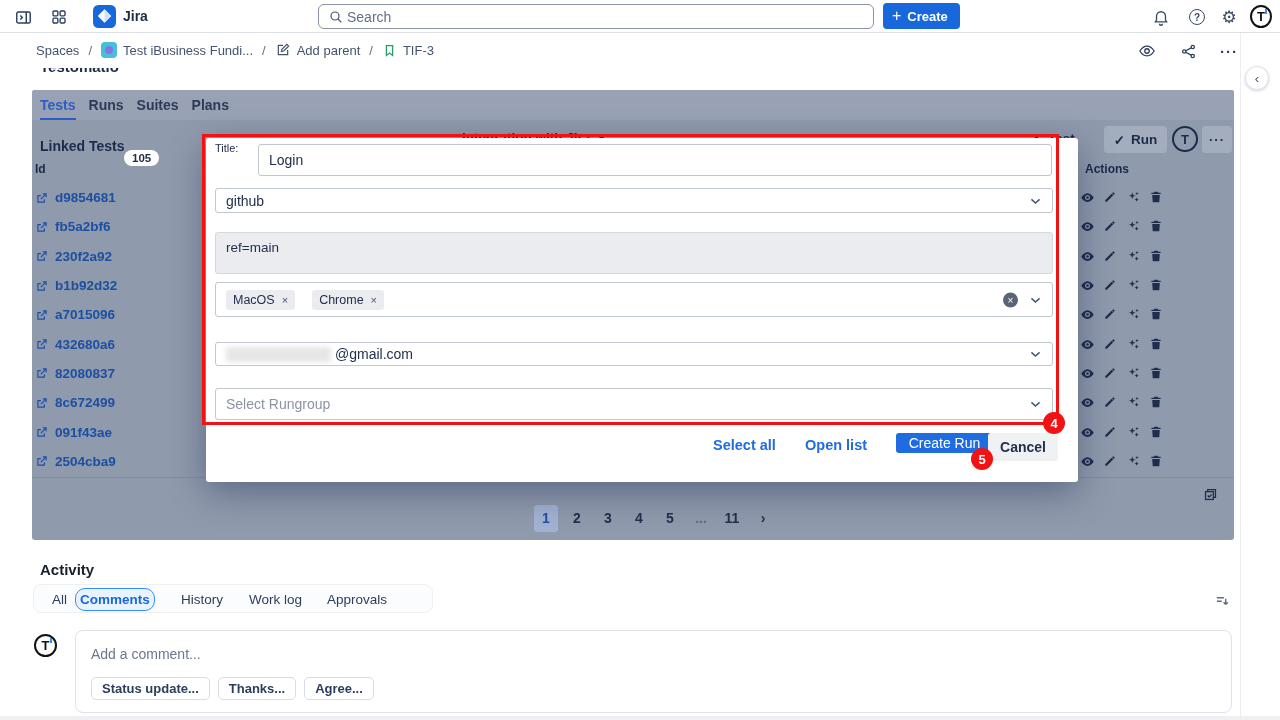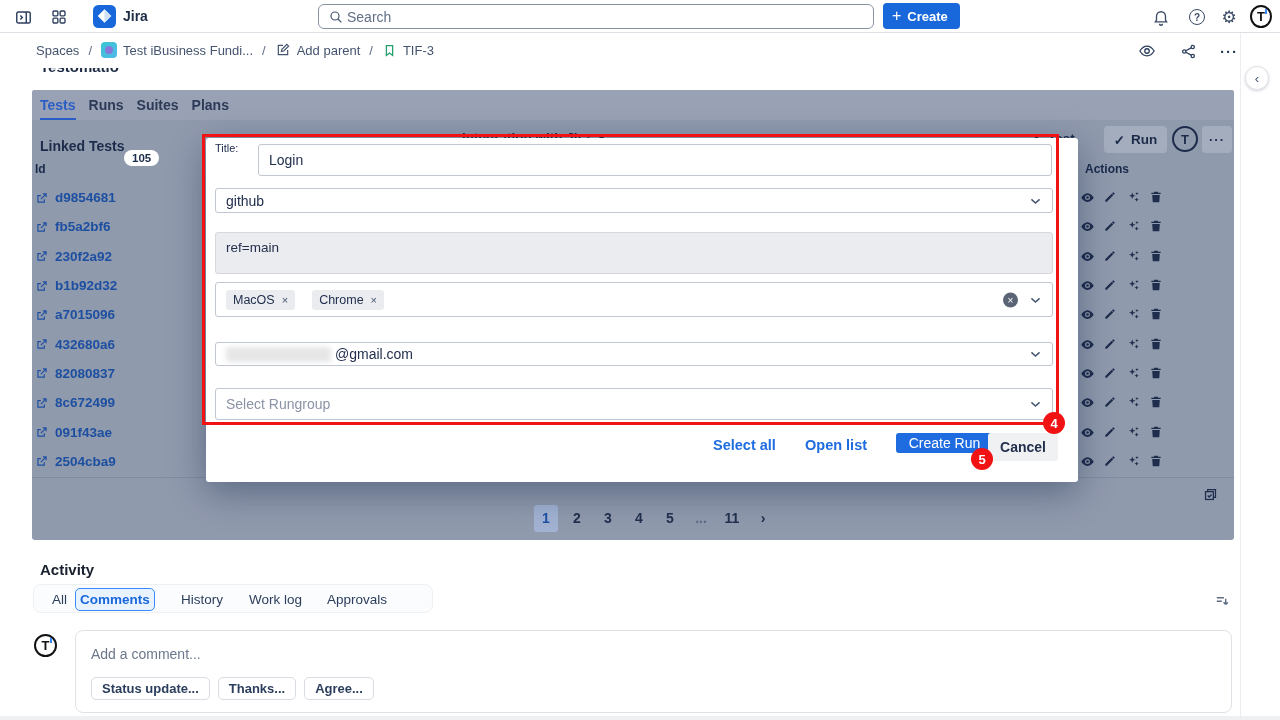--- a/index.html
+++ b/index.html
@@ -138,21 +138,21 @@
     z-index:13; }
   .ann-4 { left:1043px; top:412px; }
   .ann-5 { left:971px; top:448px; }
 
   
   .activity-title { position:absolute; left:40px; top:561px; font-size:15px; font-weight:bold; color:#19212e; }
   .filterbar { position:absolute; left:33px; top:584px; width:400px; height:29px; background:#fbfcfd;
     border:1px solid #eef0f2; border-radius:8px; }
   .fpill { position:absolute; top:3px; height:23px; line-height:23px; font-size:13.5px; color:#2c3e5d;
     cursor:pointer; padding:0 4px; }
-  .fpill.active { background:#e9f2ff; border:1px solid #388bff; border-radius:5px; color:#1868db;
+  .fpill.active { background:#e9f2ff; border:1px solid #388bff; border-radius:10px; color:#1868db;
     font-weight:bold; line-height:21px; }
   .sort-btn { position:absolute; left:1214px; top:592px; cursor:pointer; }
 
   
   .c-avatar { position:absolute; left:34px; top:634px; }
   .commentbox { position:absolute; left:75px; top:630px; width:1157px; height:83px; background:#fff;
     border:1px solid #dfe2e7; border-radius:8px; cursor:text; }
   .c-placeholder { position:absolute; left:15px; top:15px; font-size:14px; color:#6b778c; }
   .quickrow { position:absolute; left:15px; top:46px; display:flex; gap:8px; }
   .qbtn { height:23px; padding:0 10px; border:1px solid #d8dce3; border-radius:5px; background:#fff;

